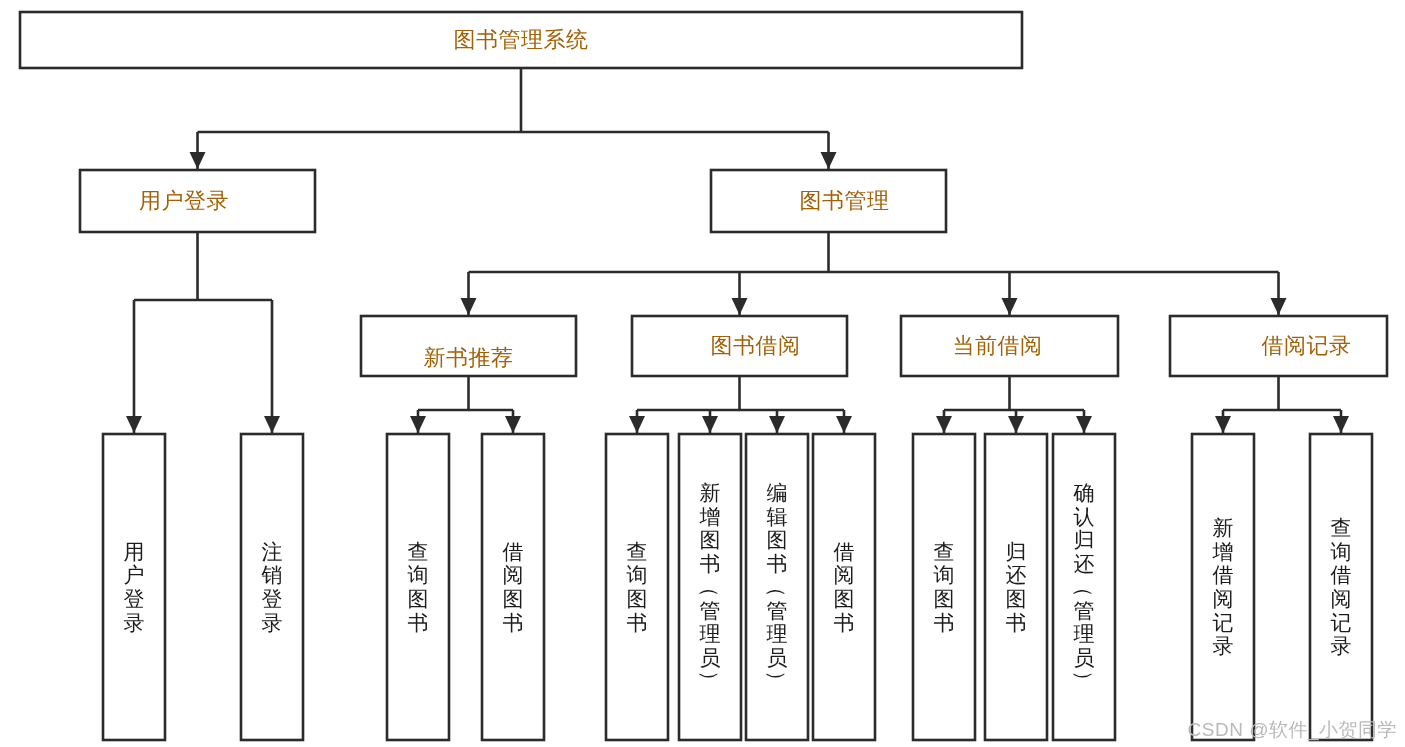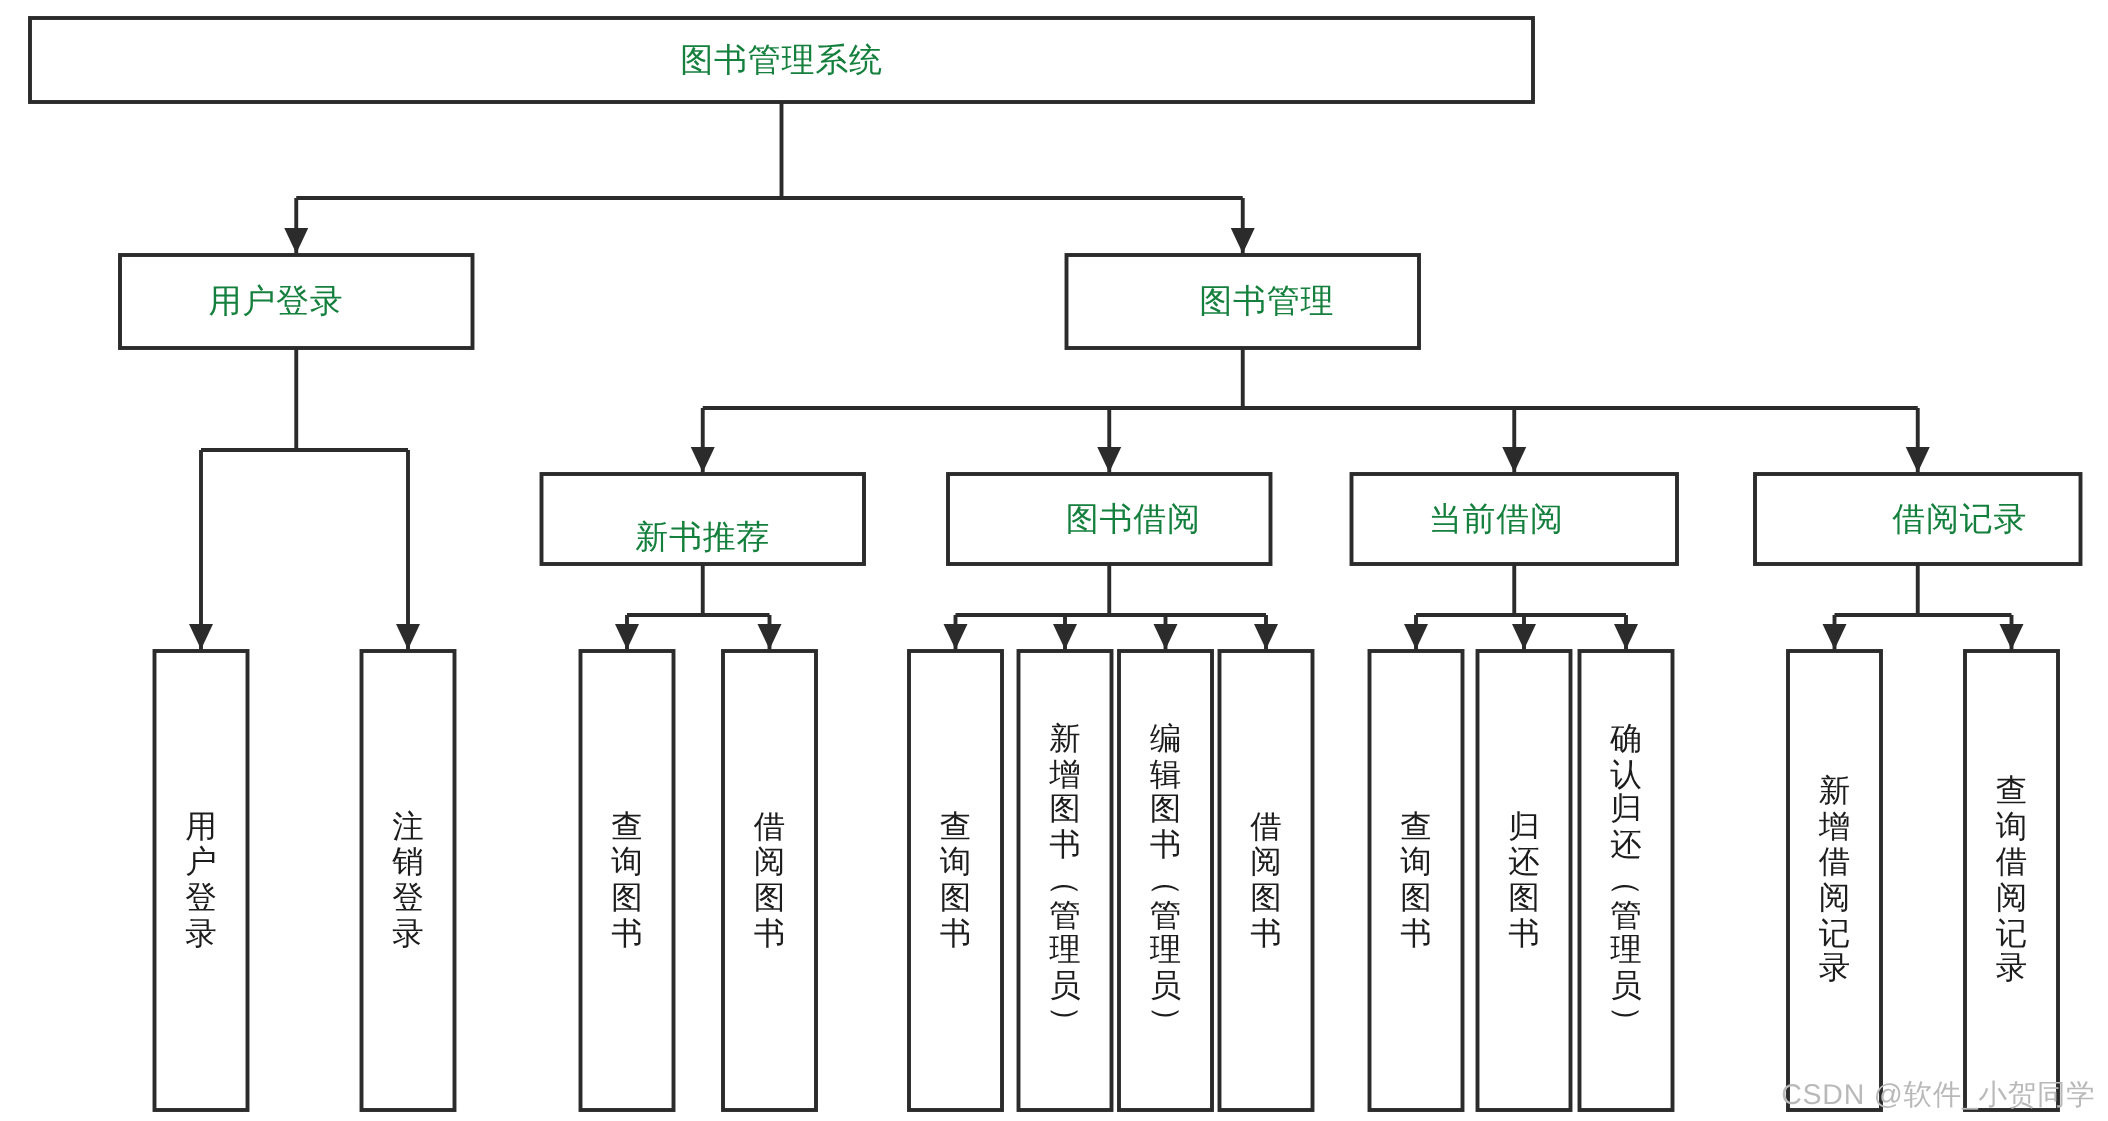--- a/index.html
+++ b/index.html
@@ -43,21 +43,21 @@
   .arrow-head {
     fill: #2b2b2b;
     stroke: none;
   }
   
   .node-label-h {
     position: absolute;
     display: flex;
     align-items: center;
     justify-content: center;
-    color: #15803d;
+    color: #a16207;
     font-family: "Liberation Sans", "DejaVu Sans", sans-serif;
     font-size: 22px;
     line-height: 1.1;
     letter-spacing: 0.5px;
     white-space: nowrap;
     pointer-events: none;
   }
   
   .node-label-v {
     position: absolute;

